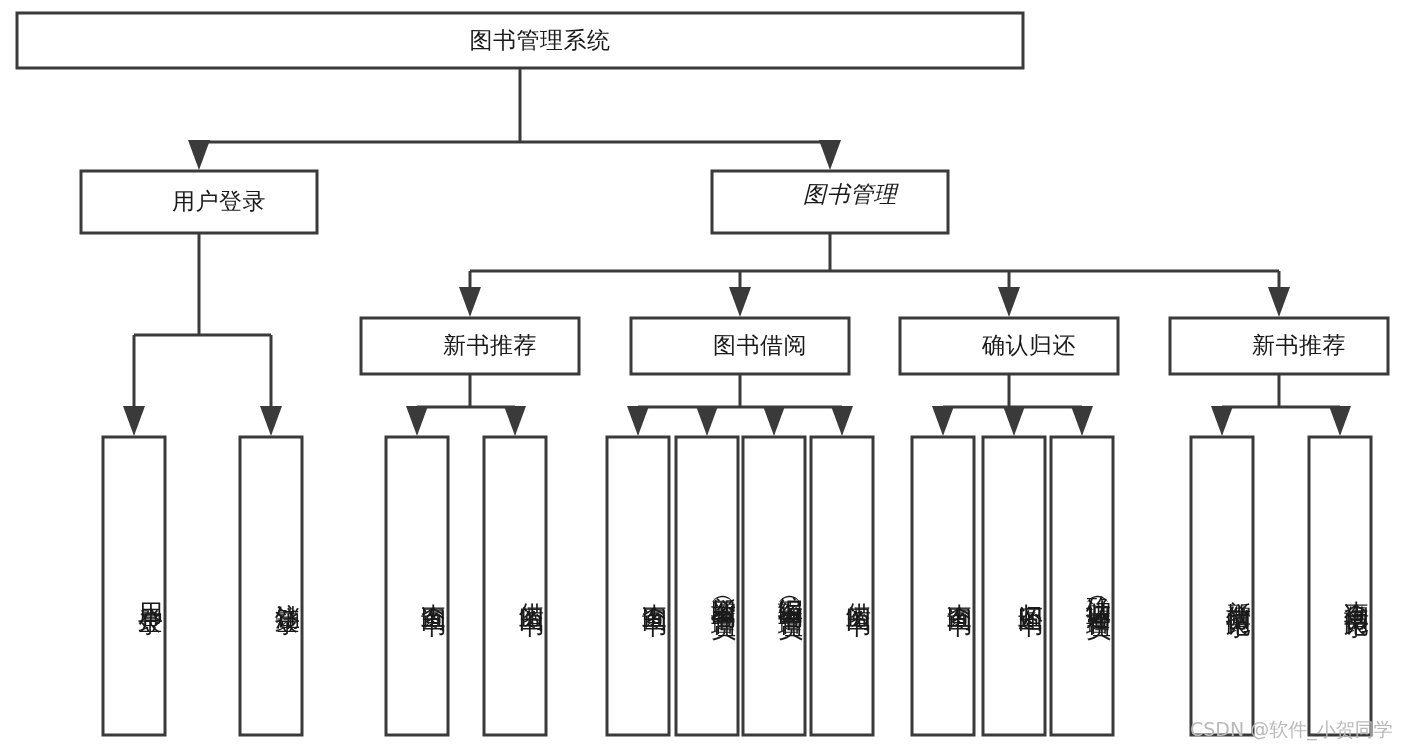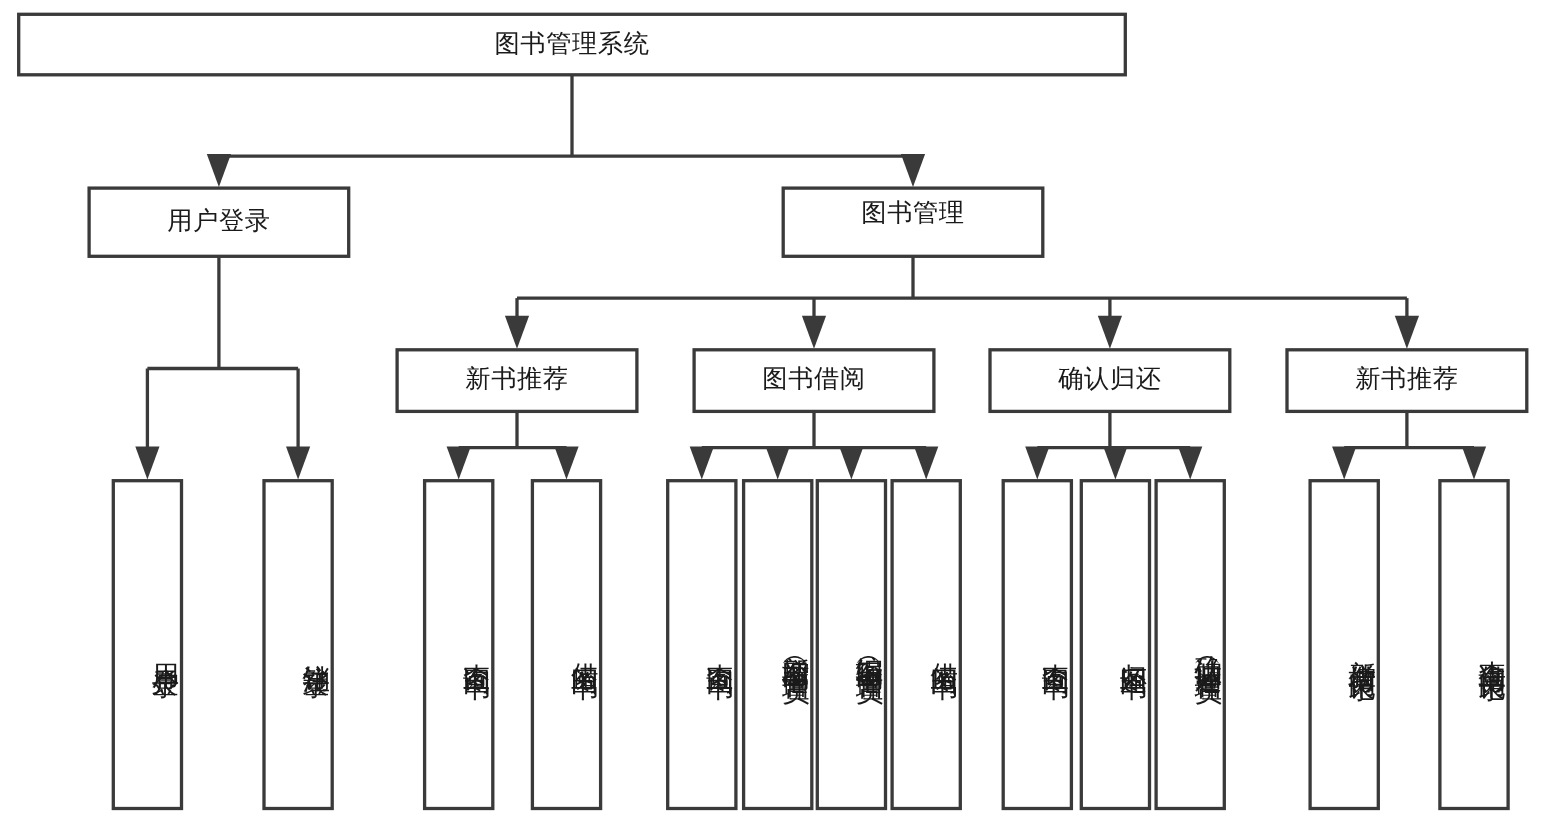--- a/index.html
+++ b/index.html
@@ -48,20 +48,21 @@
     justify-content: center;
     color: #1a1a1a;
     font-family: "DejaVu Sans", "Liberation Sans", sans-serif;
     line-height: 1.18;
     letter-spacing: 0.5px;
     pointer-events: none;
     user-select: none;
   }
   .node-label.horizontal {
     font-size: 23px;
+    margin-left: 20px;
   }
   .node-label.vertical {
     writing-mode: vertical-rl;
     text-orientation: upright;
     font-size: 25px;
     letter-spacing: 3px;
     align-items: flex-start;
     justify-content: center;
     padding-top: 6px;
     box-sizing: border-box;
@@ -156,34 +157,35 @@
         <rect class="node-box" x="983" y="437" width="62" height="298"></rect>
         <rect class="node-box" x="1051" y="437" width="62" height="298"></rect>
         <rect class="node-box" x="1191" y="437" width="62" height="298"></rect>
         <rect class="node-box" x="1309" y="437" width="62" height="298"></rect>
       </g>
   </svg>
 
   <div id="labels-layer">
       <div class="node-label horizontal" style="left: 17px; top: 13px; width: 1006px; height: 55px;">图书管理系统</div>
       <div class="node-label horizontal" style="left: 81px; top: 171px; width: 236px; height: 62px;">用户登录</div>
-      <div class="node-label horizontal" style="left: 712px; top: 171px; width: 236px; height: 48px;">图书管理</div>
+      <div class="node-label horizontal" style="left: 712px; top: 171px; width: 236px; height: 48px; font-style: italic;">图书管理</div>
       <div class="node-label horizontal" style="left: 361px; top: 318px; width: 218px; height: 56px; border-radius: 20px;">新书推荐</div>
       <div class="node-label horizontal" style="left: 631px; top: 318px; width: 218px; height: 56px; border-radius: 16px;">图书借阅</div>
       <div class="node-label horizontal" style="left: 900px; top: 318px; width: 218px; height: 56px;">确认归还</div>
       <div class="node-label horizontal" style="left: 1170px; top: 318px; width: 218px; height: 56px;">新书推荐</div>
       <div class="node-label vertical" style="left: 103px; top: 437px; width: 62px; height: 298px;">用户登录</div>
       <div class="node-label vertical" style="left: 240px; top: 437px; width: 62px; height: 298px;">注销登录</div>
       <div class="node-label vertical" style="left: 386px; top: 437px; width: 62px; height: 298px;">查询图书</div>
       <div class="node-label vertical" style="left: 484px; top: 437px; width: 62px; height: 298px;">借阅图书</div>
       <div class="node-label vertical" style="left: 607px; top: 437px; width: 62px; height: 298px;">查询图书</div>
       <div class="node-label vertical" style="left: 676px; top: 437px; width: 62px; height: 298px;">新增图书（管理员）</div>
       <div class="node-label vertical" style="left: 743px; top: 437px; width: 62px; height: 298px;">编辑图书（管理员）</div>
       <div class="node-label vertical" style="left: 811px; top: 437px; width: 62px; height: 298px;">借阅图书</div>
       <div class="node-label vertical" style="left: 912px; top: 437px; width: 62px; height: 298px;">查询图书</div>
       <div class="node-label vertical" style="left: 983px; top: 437px; width: 62px; height: 298px;">归还图书</div>
       <div class="node-label vertical" style="left: 1051px; top: 437px; width: 62px; height: 298px;">确认归还（管理员）</div>
       <div class="node-label vertical" style="left: 1191px; top: 437px; width: 62px; height: 298px;">新增借阅记录</div>
       <div class="node-label vertical" style="left: 1309px; top: 437px; width: 62px; height: 298px;">查询借阅记录</div>
     </div>
 
+  <div class="watermark" style="left: 1190px; top: 717px;">CSDN @软件_小贺同学</div>
 
 </div>
 
 </body></html>

